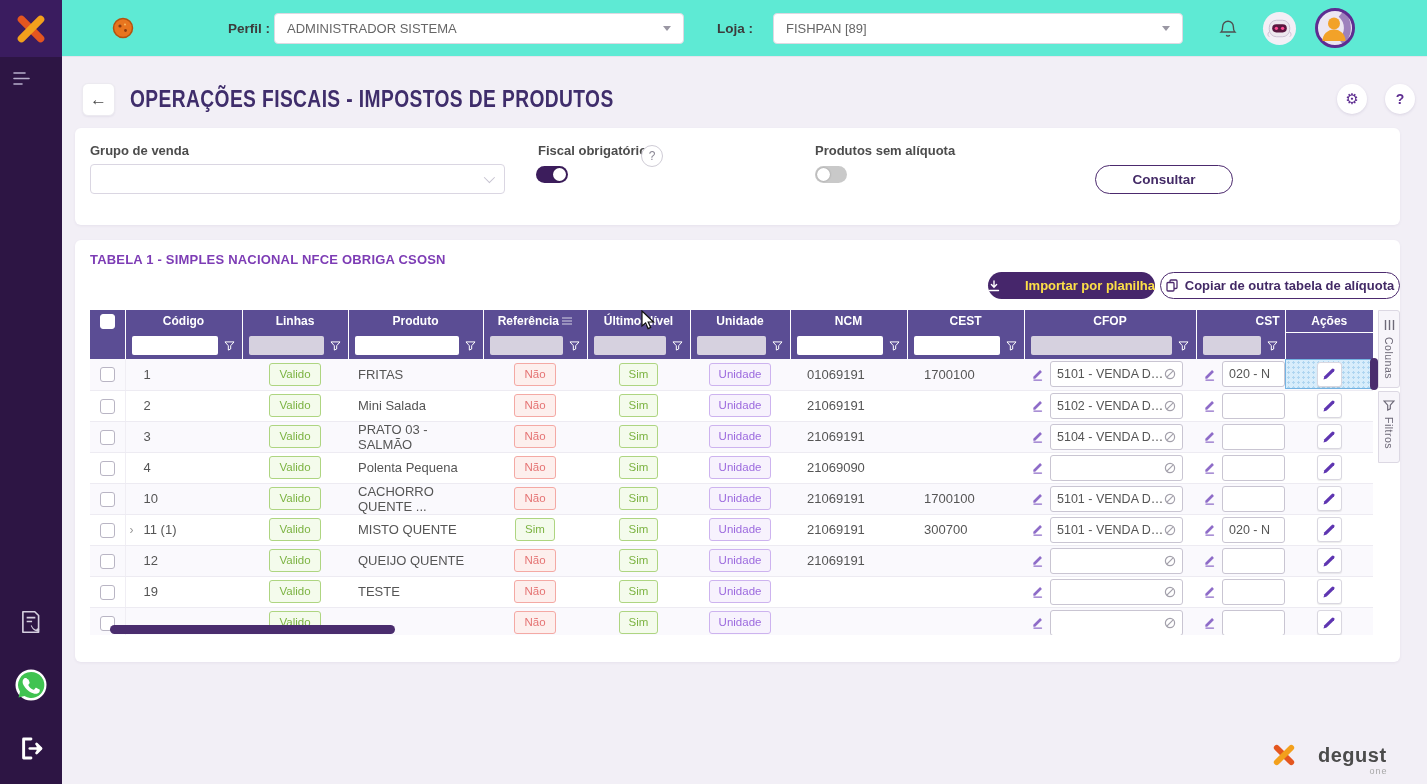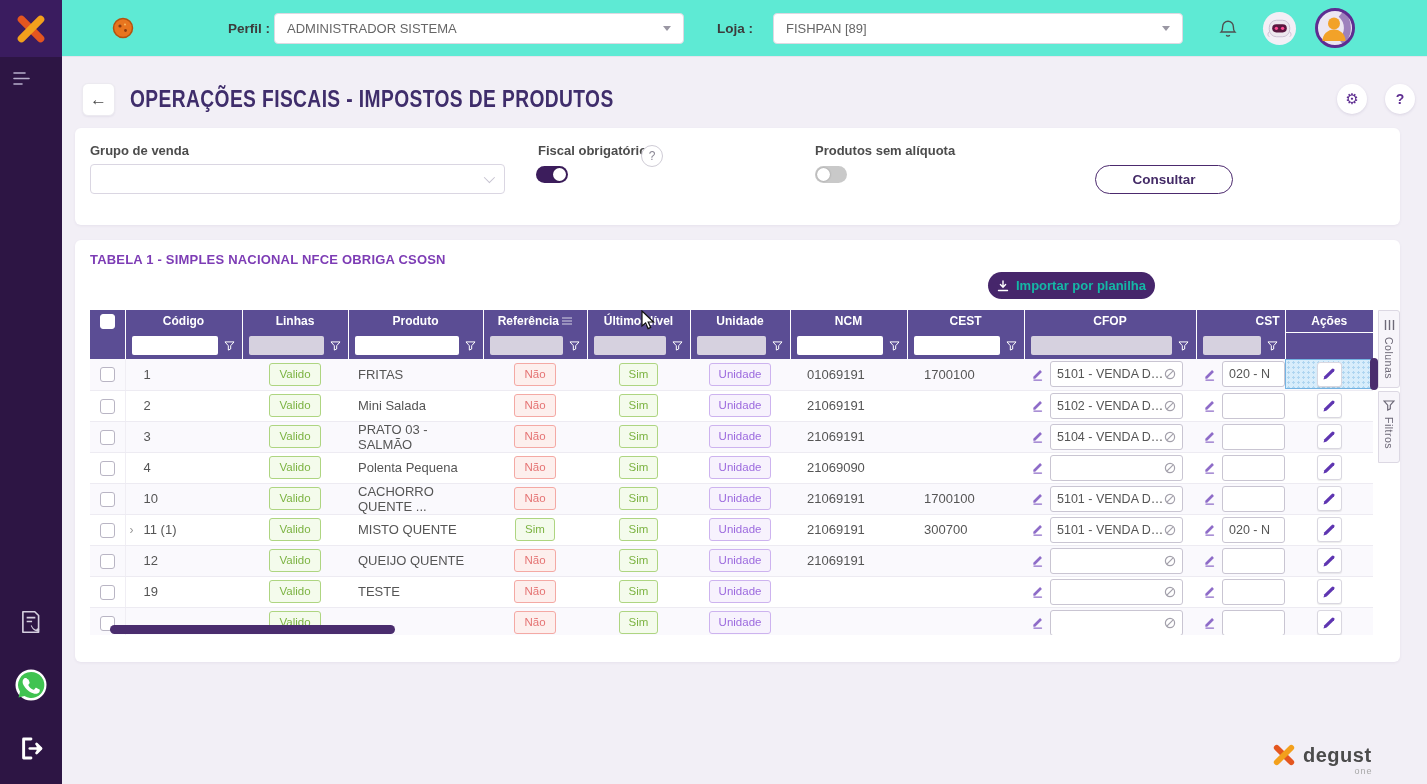--- a/index.html
+++ b/index.html
@@ -44,21 +44,21 @@
   .switch{position:absolute;width:32px;height:17px;border-radius:9px;cursor:pointer;}
   .switch .knob{position:absolute;top:2px;width:13px;height:13px;border-radius:50%;background:#fff;box-shadow:0 0 2px rgba(0,0,0,.3);}
   .switch.on{background:#3c1d5c;}
   .switch.on .knob{right:2px;}
   .switch.off{background:#c9c9c9;}
   .switch.off .knob{left:2px;}
   .consultar-btn{position:absolute;left:1020px;top:37px;width:138px;height:29px;border-radius:15px;border:1.5px solid #4c2a6e;background:#fff;color:#432a66;font-size:13.5px;font-weight:700;cursor:pointer;}
 
   
   .tbl-title{position:absolute;left:15px;top:12px;font-size:13px;font-weight:700;color:#7d3cb5;letter-spacing:.2px;}
-  .btn-primary{position:absolute;left:913px;top:32px;width:167px;height:27px;border:none;border-radius:14px;background:#46266b;color:#14b8a6;font-size:13px;font-weight:700;cursor:pointer;display:flex;align-items:center;justify-content:center;gap:7px;}
+  .btn-primary{position:absolute;left:913px;top:32px;width:167px;height:27px;border:none;border-radius:14px;background:#46266b;color:#fde047;font-size:13px;font-weight:700;cursor:pointer;display:flex;align-items:center;justify-content:space-between;gap:7px;}
   .btn-outline{position:absolute;left:1085px;top:32px;width:240px;height:27px;border:1.5px solid #4c2a6e;border-radius:14px;background:#fff;color:#432a66;font-size:13px;font-weight:700;cursor:pointer;display:flex;align-items:center;justify-content:center;gap:7px;}
 
   
   .grid-wrap{position:absolute;left:15px;top:70px;width:1283px;height:325px;overflow:hidden;}
   table.grid{width:1283px;border-collapse:collapse;table-layout:fixed;}
   .grid thead th{background:#5b4d94;color:#fff;font-size:12px;font-weight:700;height:22px;border-right:1px solid rgba(255,255,255,.28);white-space:nowrap;overflow:hidden;}
   .grid thead th:last-child{border-right:none;}
   .grid .f-row td{background:#5b4d94;height:27px;border-right:1px solid rgba(255,255,255,.28);overflow:hidden;}
   .grid .f-row td:last-child{border-right:none;}
   .f-wrap{display:flex;align-items:center;gap:6px;padding:0 7px 0 6px;}
@@ -95,21 +95,21 @@
   .vscroll{position:absolute;left:1295px;top:118px;width:8px;height:32px;border-radius:4px;background:#4a2d6e;z-index:6;cursor:grab;}
 
   .tbl-footer{position:absolute;left:0;top:397px;width:1325px;height:25px;border-top:1px solid #ddd9e4;background:#fbfafd;border-radius:0 0 6px 6px;display:flex;align-items:center;padding-left:30px;font-size:12.5px;color:#4a4160;}
 
   
   .side-tabs{position:absolute;left:1303px;top:70px;width:22px;display:flex;flex-direction:column;gap:3px;}
   .vtab{width:22px;background:#f7f5fa;border:1px solid #dcd8e3;border-radius:0 3px 3px 0;display:flex;flex-direction:column;align-items:center;padding:8px 0;gap:6px;cursor:pointer;}
   .vtab .vlabel{writing-mode:vertical-rl;font-size:10.5px;color:#6e6a78;letter-spacing:.5px;}
 
   
-  .brand{position:absolute;left:1271px;top:742px;display:flex;align-items:center;gap:6px;}
+  .brand{position:absolute;left:1271px;top:742px;display:flex;align-items:center;gap:21px;}
   .brand .word{font-size:20px;font-weight:600;color:#4b4b4b;position:relative;letter-spacing:.5px;}
   .brand .one{position:absolute;right:-1px;bottom:-9px;font-size:9px;font-weight:400;color:#a8a8a8;letter-spacing:1px;}
 
   .cursor{position:absolute;left:640px;top:310px;z-index:99;pointer-events:none;}
 </style>
 </head>
 <body>
 
 <div class="sidebar">
   <div class="logo-tile">
@@ -226,20 +226,27 @@
 </div>
 
 <div class="card table-card">
   <span class="tbl-title">TABELA 1 - SIMPLES NACIONAL NFCE OBRIGA CSOSN</span>
 
   <button class="btn-primary">
     <svg width="12" height="12" viewBox="0 0 12 12" fill="none" stroke="#fff" stroke-width="1.4" stroke-linecap="round">
       <path d="M6 1v6M3.4 4.6 6 7.2 8.6 4.6M1.5 10.5h9"></path>
     </svg>
     <span>Importar por planilha</span>
+  </button>
+  <button class="btn-outline">
+    <svg width="12" height="13" viewBox="0 0 12 13" fill="none" stroke="#4c2a6e" stroke-width="1.3">
+      <rect x="4" y="1" width="7" height="8.5" rx="1"></rect>
+      <rect x="1" y="3.5" width="7" height="8.5" rx="1" fill="#fff"></rect>
+    </svg>
+    <span>Copiar de outra tabela de alíquota</span>
   </button>
 
   <div class="grid-wrap">
       <div id="grid">
         <table class="grid">
           <colgroup>
             <col style="width: 35px;">
             <col style="width: 117px;">
             <col style="width: 106px;">
             <col style="width: 135px;">

